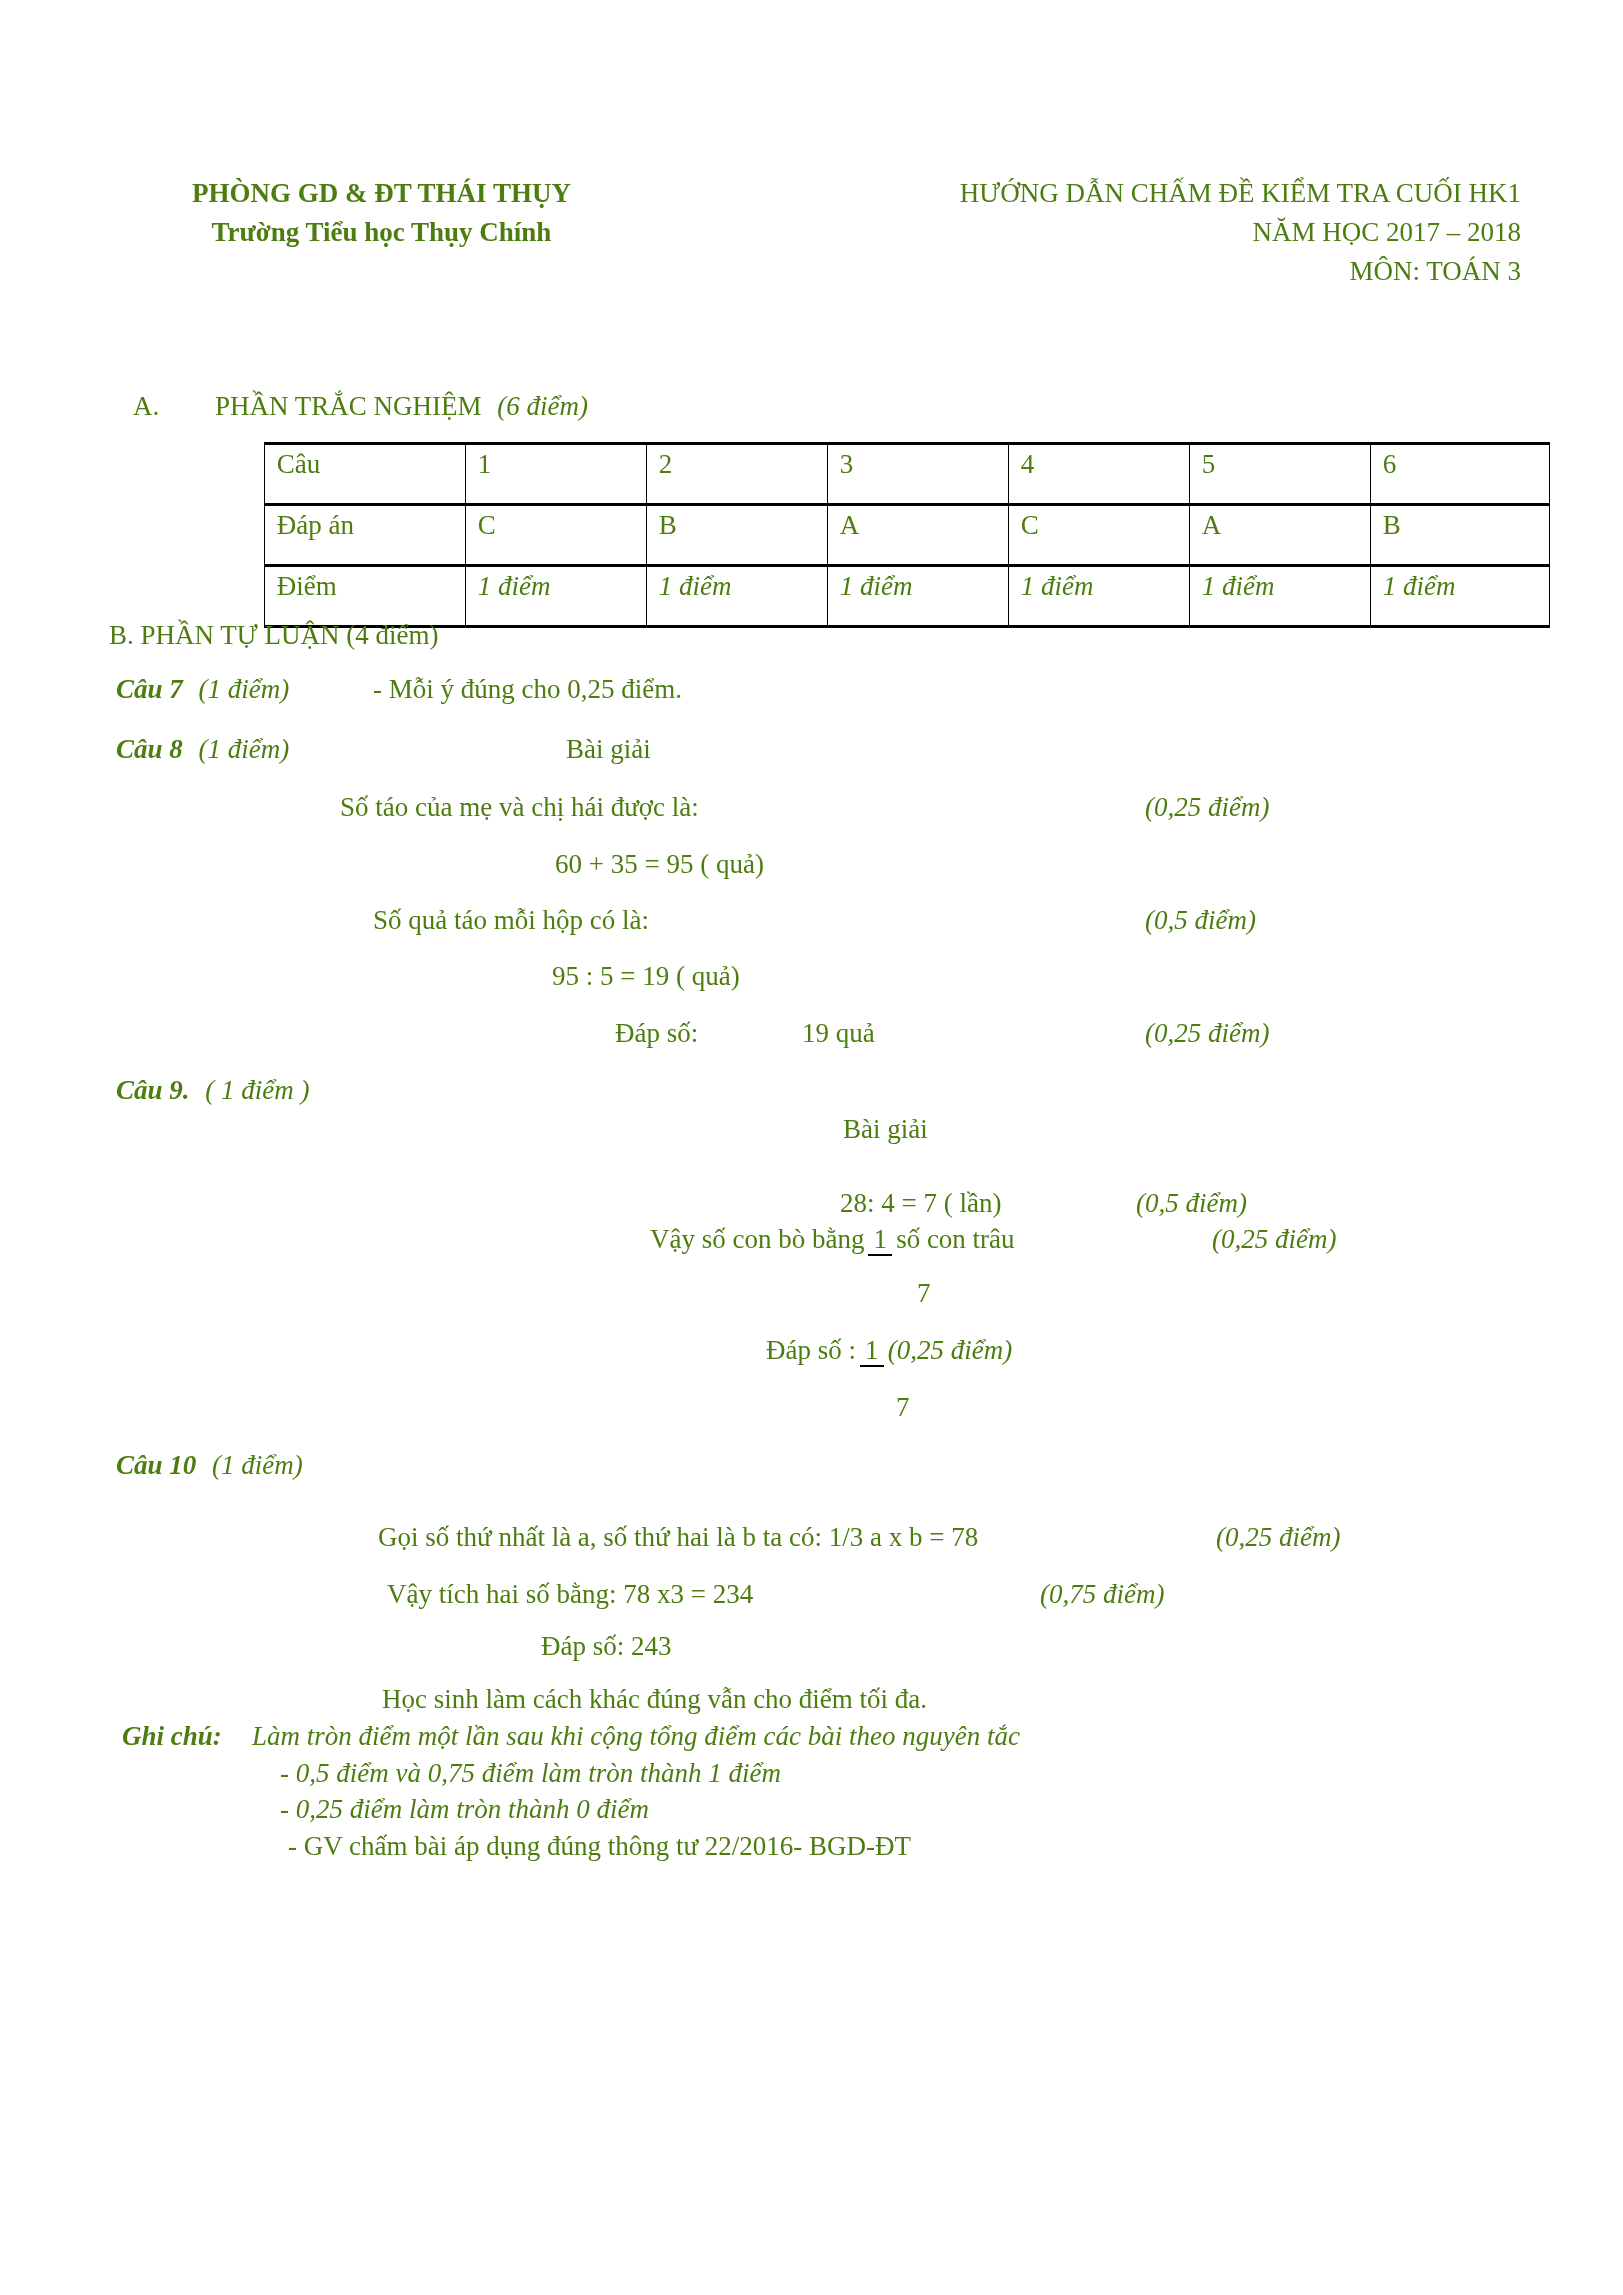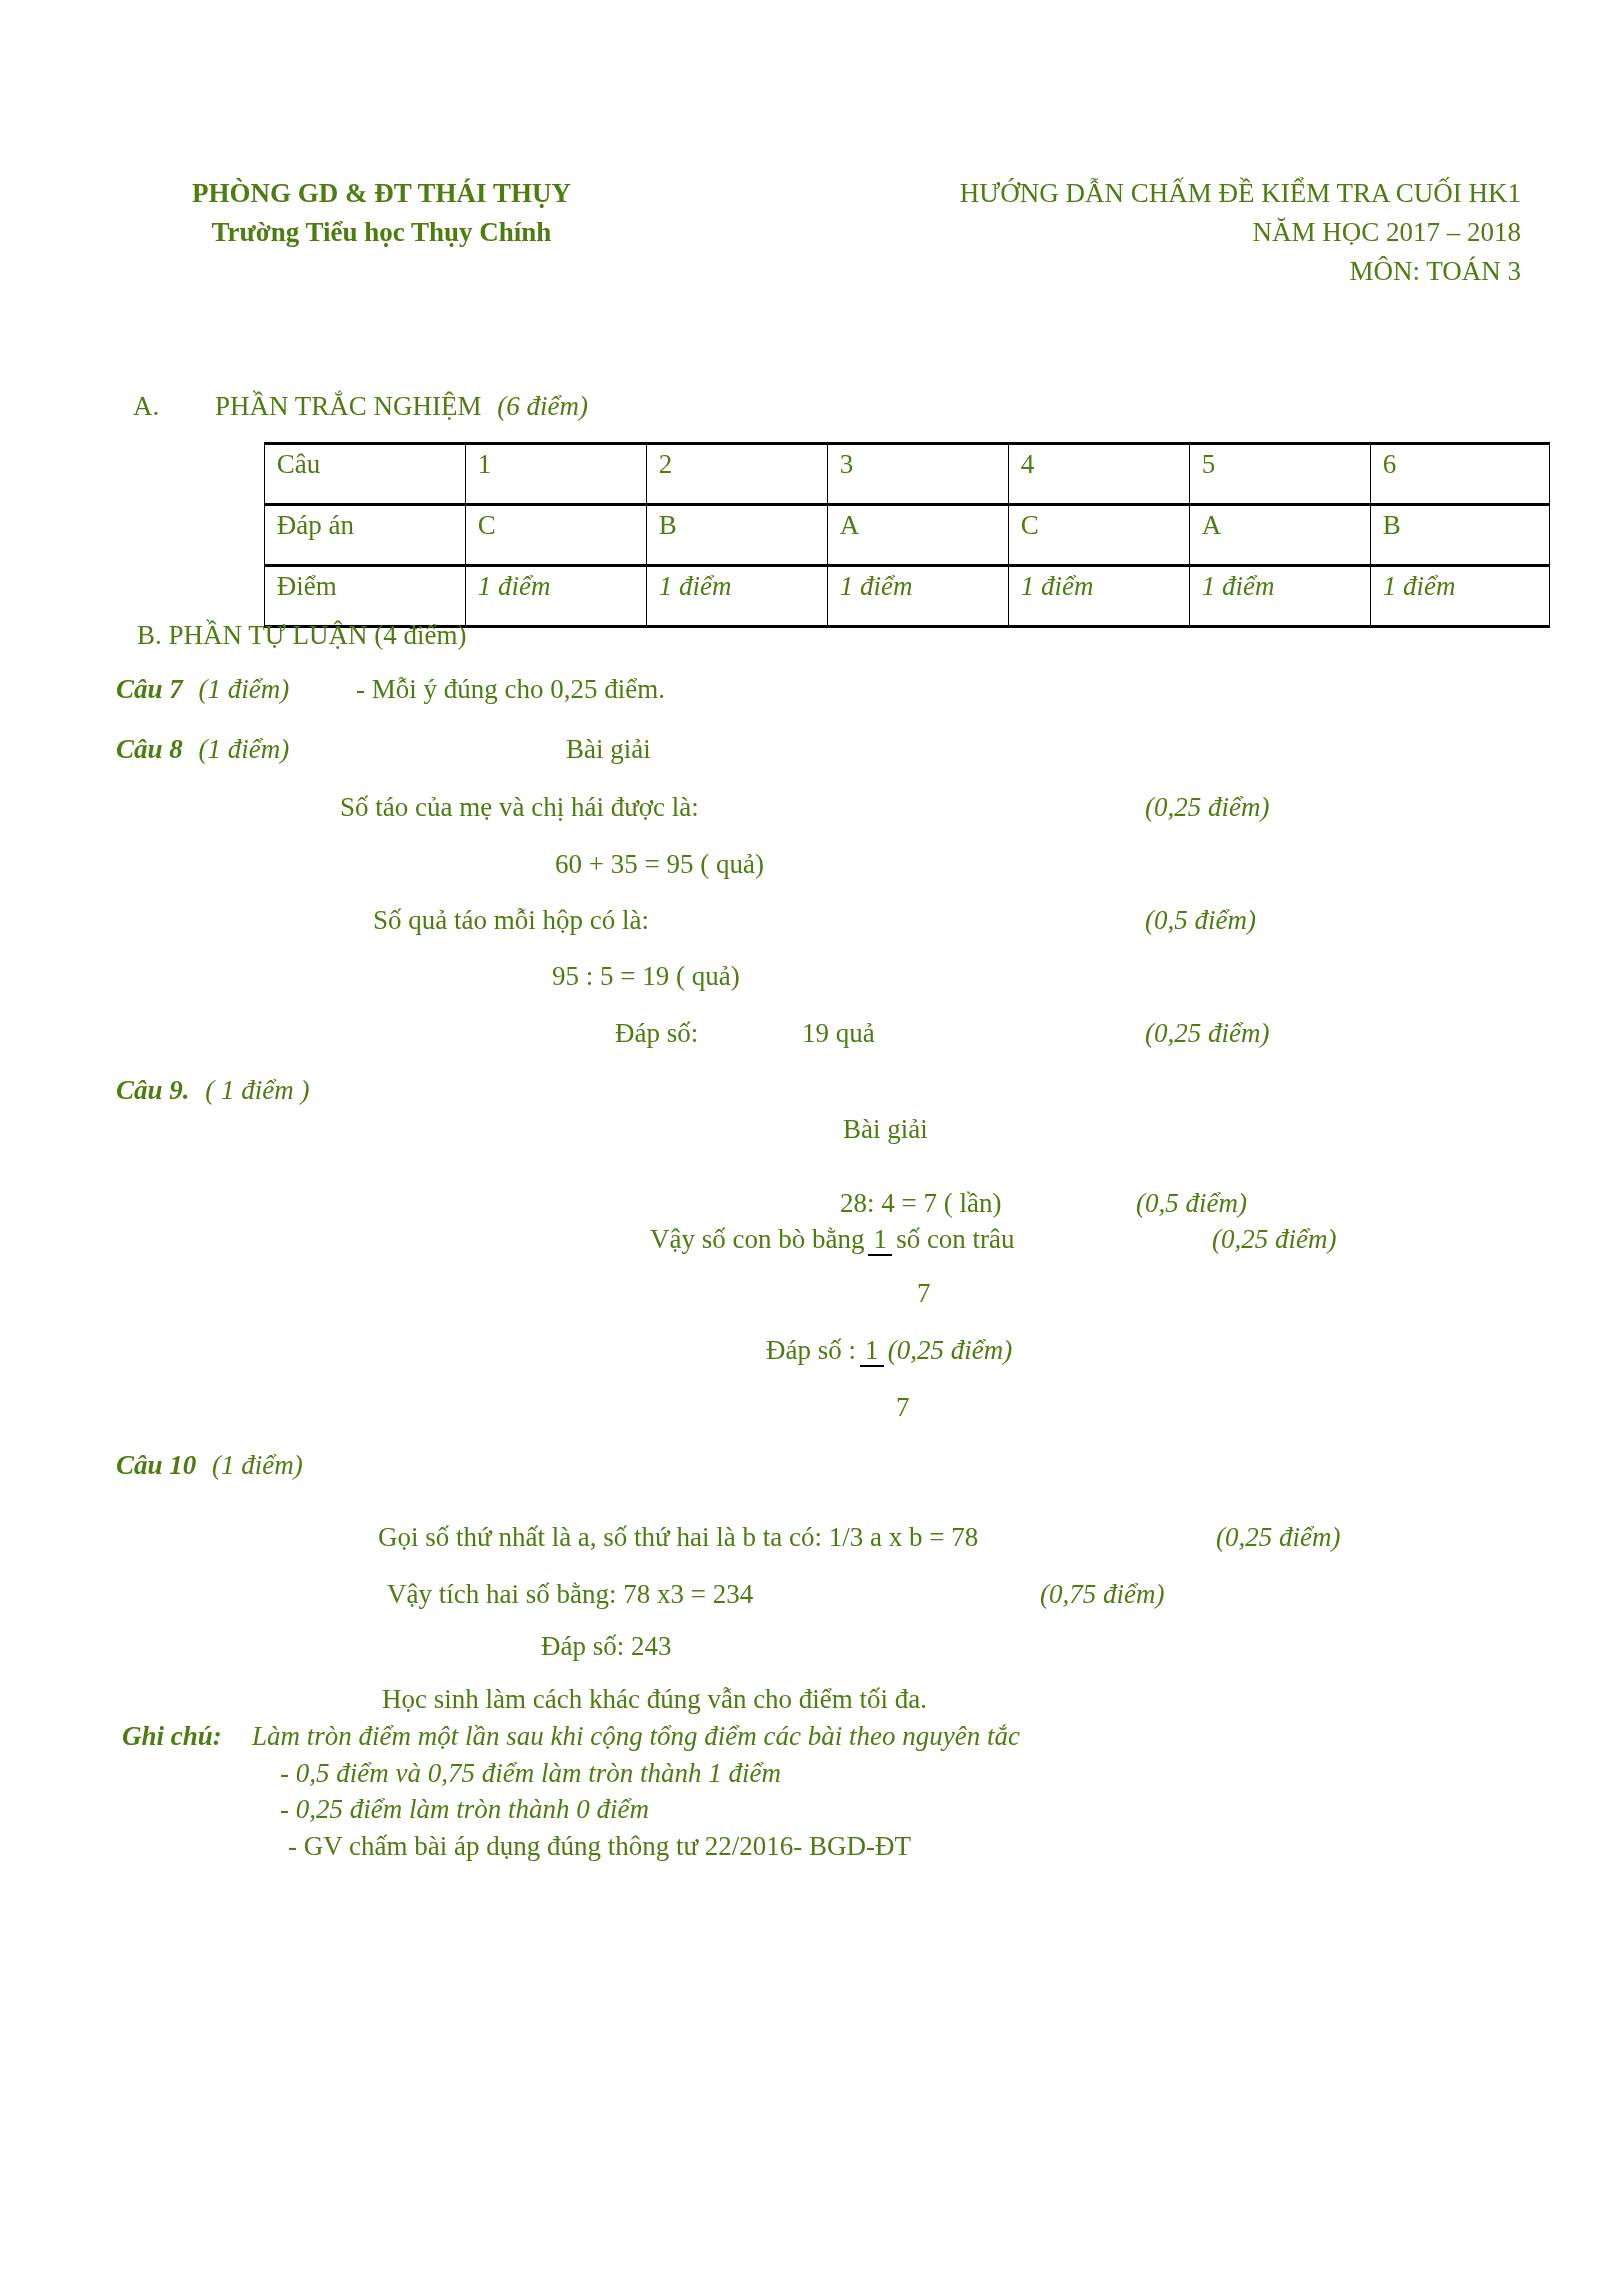--- a/index.html
+++ b/index.html
@@ -93,26 +93,26 @@
       <td class="i">1 điểm</td>
       <td class="i">1 điểm</td>
       <td class="i">1 điểm</td>
       <td class="i">1 điểm</td>
       <td class="i">1 điểm</td>
     </tr>
   </tbody>
     </table>
 
   <div class="line" style="top:620px">
-    <span class="pos" style="left:137px">B. PHẦN TỰ LUẬN (4 điểm)</span>
+    <span class="pos" style="left:109px">B. PHẦN TỰ LUẬN (4 điểm)</span>
   </div>
 
   <div class="line" style="top:674px">
     <span class="pos" style="left:116px"><span class="bi">Câu 7</span><span class="i gap-l">(1 điểm)</span></span>
-    <span class="pos" style="left:356px">- Mỗi ý đúng cho 0,25 điểm.</span>
+    <span class="pos" style="left:373px">- Mỗi ý đúng cho 0,25 điểm.</span>
   </div>
 
   <div class="line" style="top:734px">
     <span class="pos" style="left:116px"><span class="bi">Câu 8</span><span class="i gap-l">(1 điểm)</span></span>
     <span class="pos" style="left:566px">Bài giải</span>
   </div>
   <div class="line" style="top:792px">
     <span class="pos" style="left:340px">Số táo của mẹ và chị hái được là:</span>
     <span class="pos score" style="left:1145px">(0,25 điểm)</span>
   </div>

